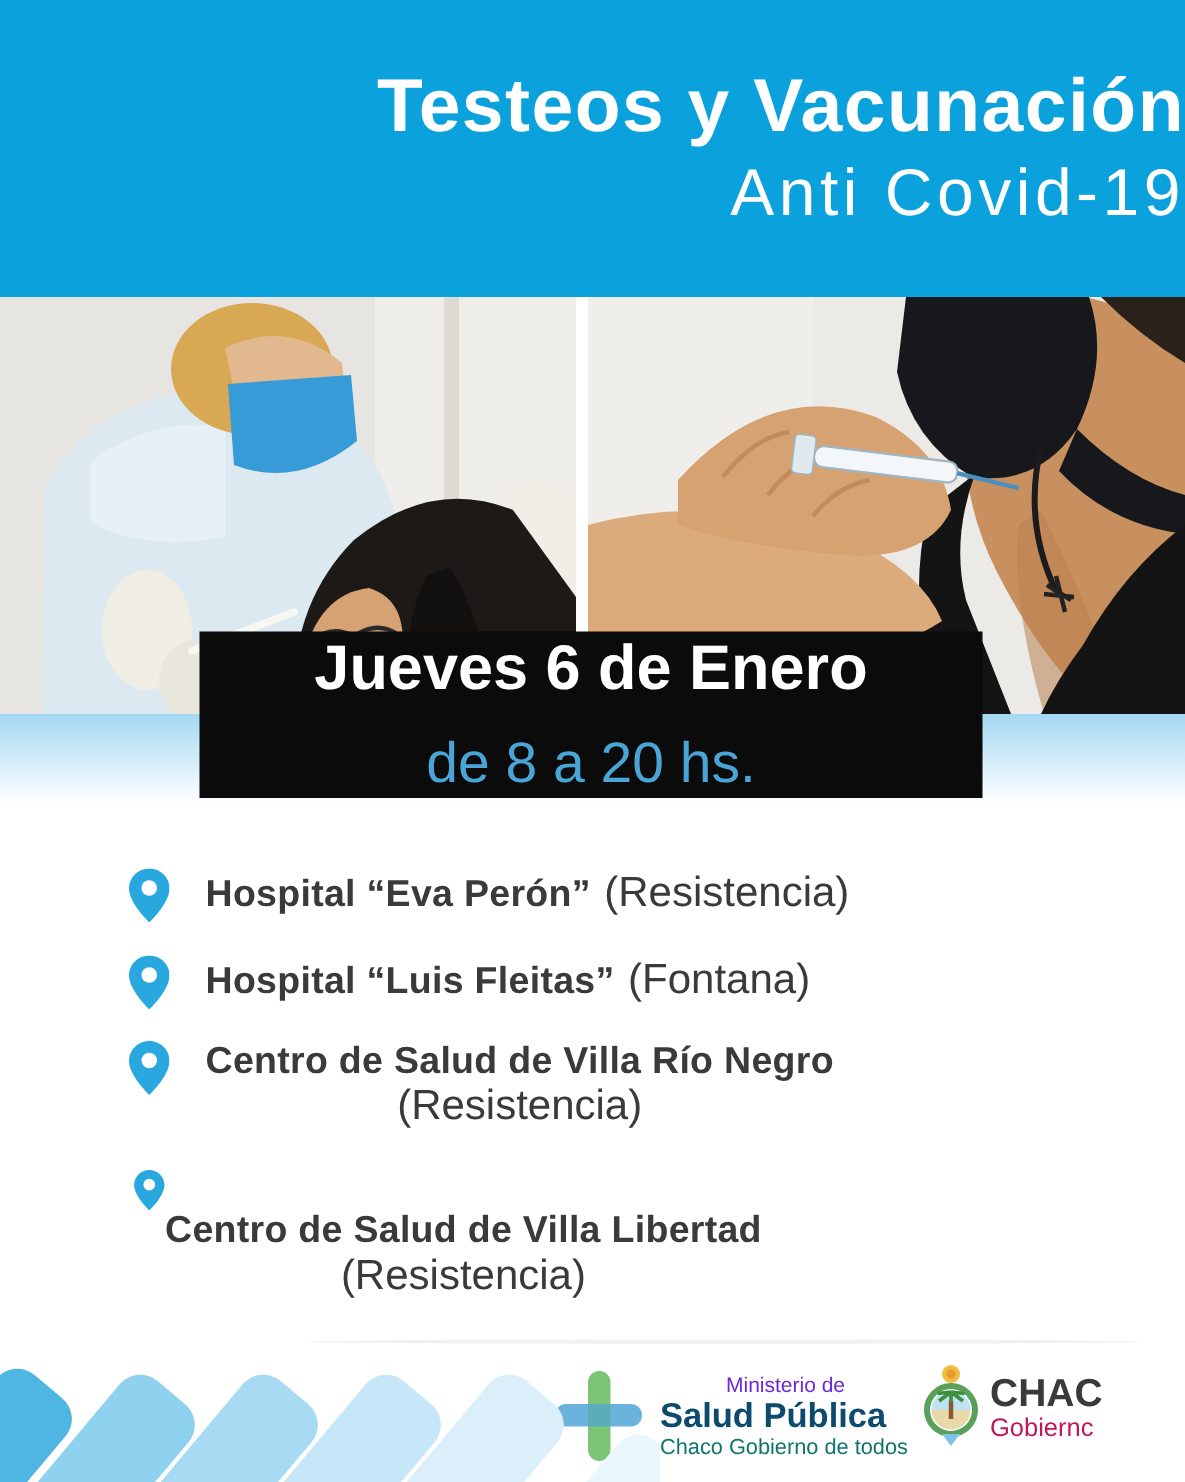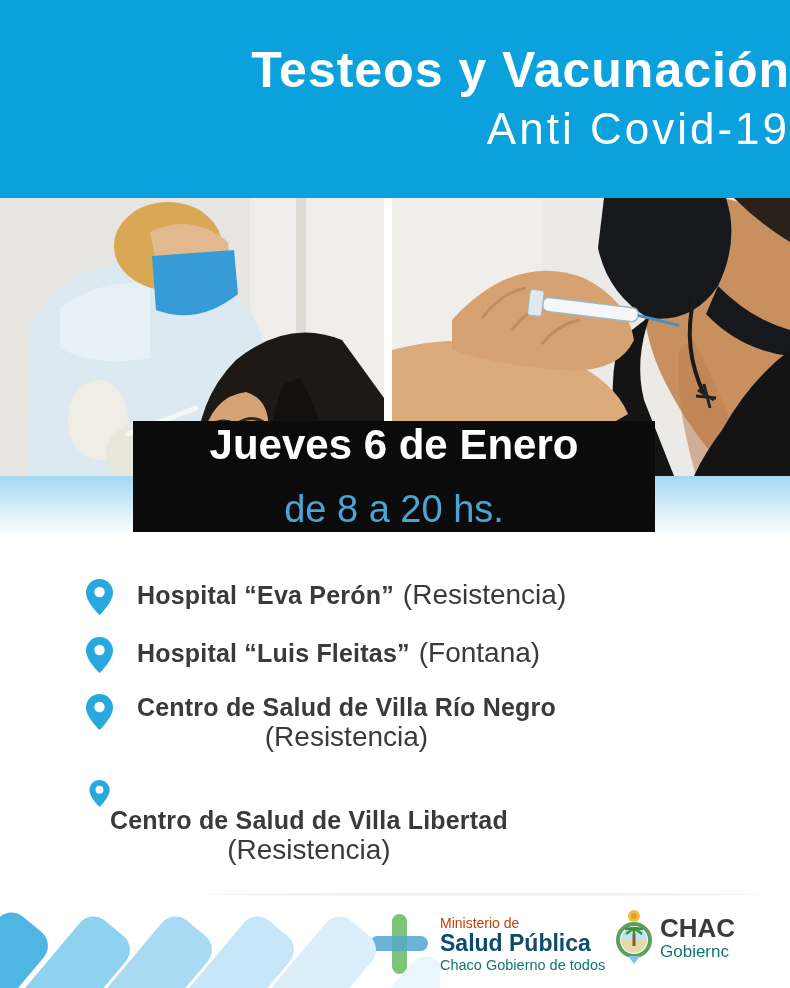--- a/index.html
+++ b/index.html
@@ -33,28 +33,28 @@
   .loc-place{font-size:28px;font-weight:400;}
   .loc-inline .loc-place{margin-left:9px;}
   .loc-block .loc-name,.loc-block .loc-place{display:block;line-height:1.04;}
   .loc-block .loc-place{margin-top:2px;text-align:center;}
   
   .footer-shadow{position:absolute;left:205px;top:893px;width:555px;height:3px;
     background:rgba(120,120,120,0.10);border-radius:50%;}
   .ministry{position:absolute;left:370px;top:912px;display:flex;align-items:center;}
   .cross{width:58px;height:64px;}
   .ministry-text{margin-left:12px;}
-  .ministry-l1{font-size:14px;color:#c2410c;}
+  .ministry-l1{font-size:14px;color:#6d28d9;margin-left:44px;}
   .ministry-l2{font-size:23px;font-weight:bold;color:#0c4a6e;line-height:1.05;}
   .ministry-l3{font-size:14.5px;color:#0f766e;margin-top:2px;}
   .gov{position:absolute;left:616px;top:908px;display:flex;align-items:center;}
   .crest{width:36px;height:60px;}
   .gov-text{margin-left:8px;}
   .gov-name{font-size:26px;font-weight:800;color:#3a3a3a;line-height:1.0;}
-  .gov-sub{font-size:17px;color:#0f766e;margin-top:1px;}
+  .gov-sub{font-size:17px;color:#be185d;margin-top:1px;}
   
   .chevrons{position:absolute;left:0;top:853px;width:440px;height:135px;overflow:hidden;pointer-events:none;}
   .band{position:absolute;width:60px;height:200px;border-radius:18px;transform:rotate(40deg);}
   .band1{left:-62px;top:48px;background:#4fb6e3;}
   .band2{left:20px;top:52px;background:#8ed2ef;}
   .band3{left:102px;top:52px;background:#a8dbf3;}
   .band4{left:184px;top:52px;background:#c5e7f8;}
   .band5{left:266px;top:52px;background:#daeffa;}
   .band6{left:352px;top:92px;background:#e9f6fc;}
 </style>

